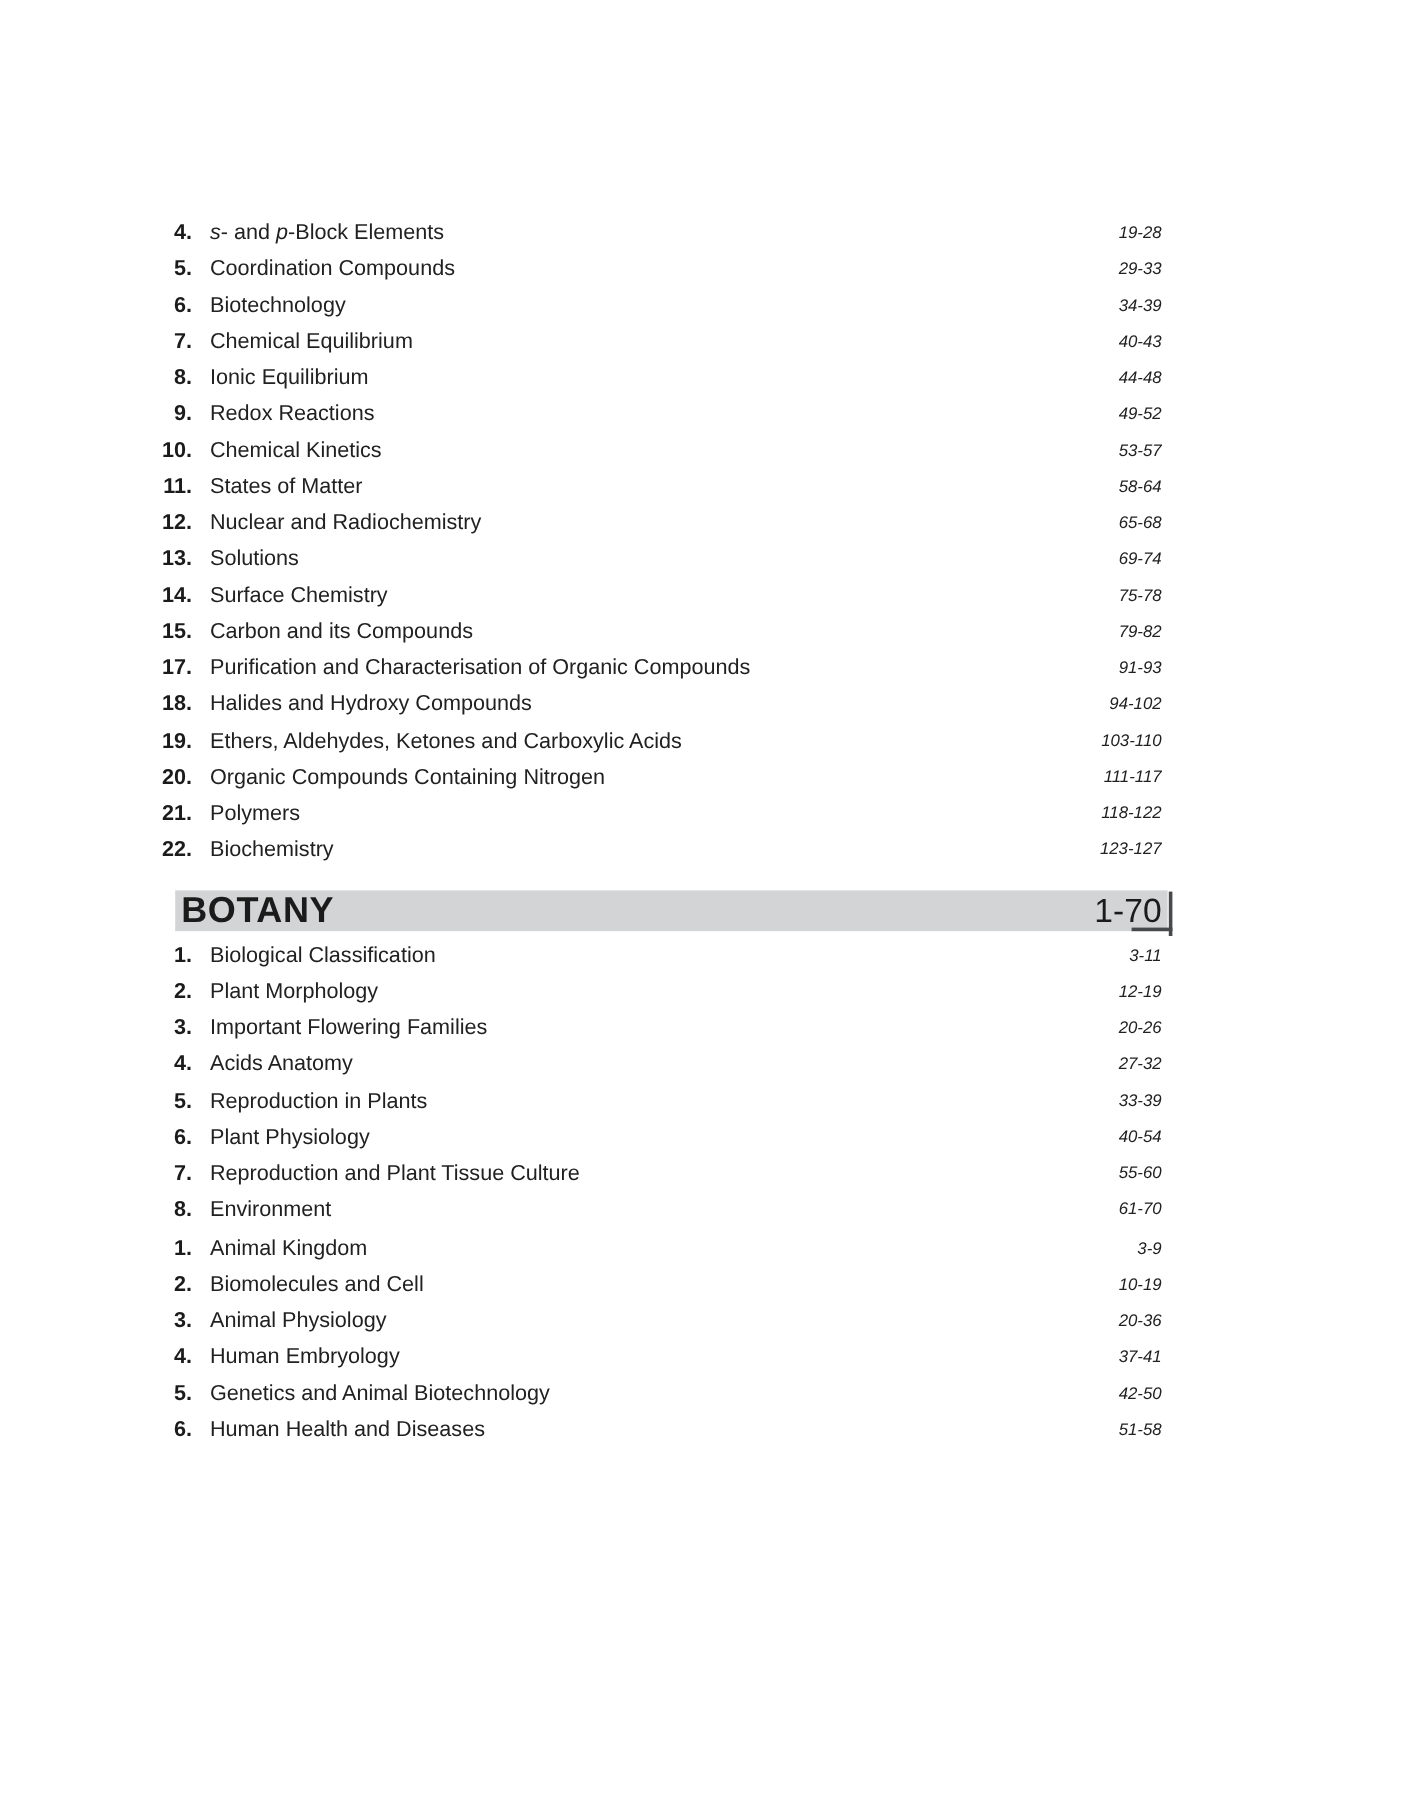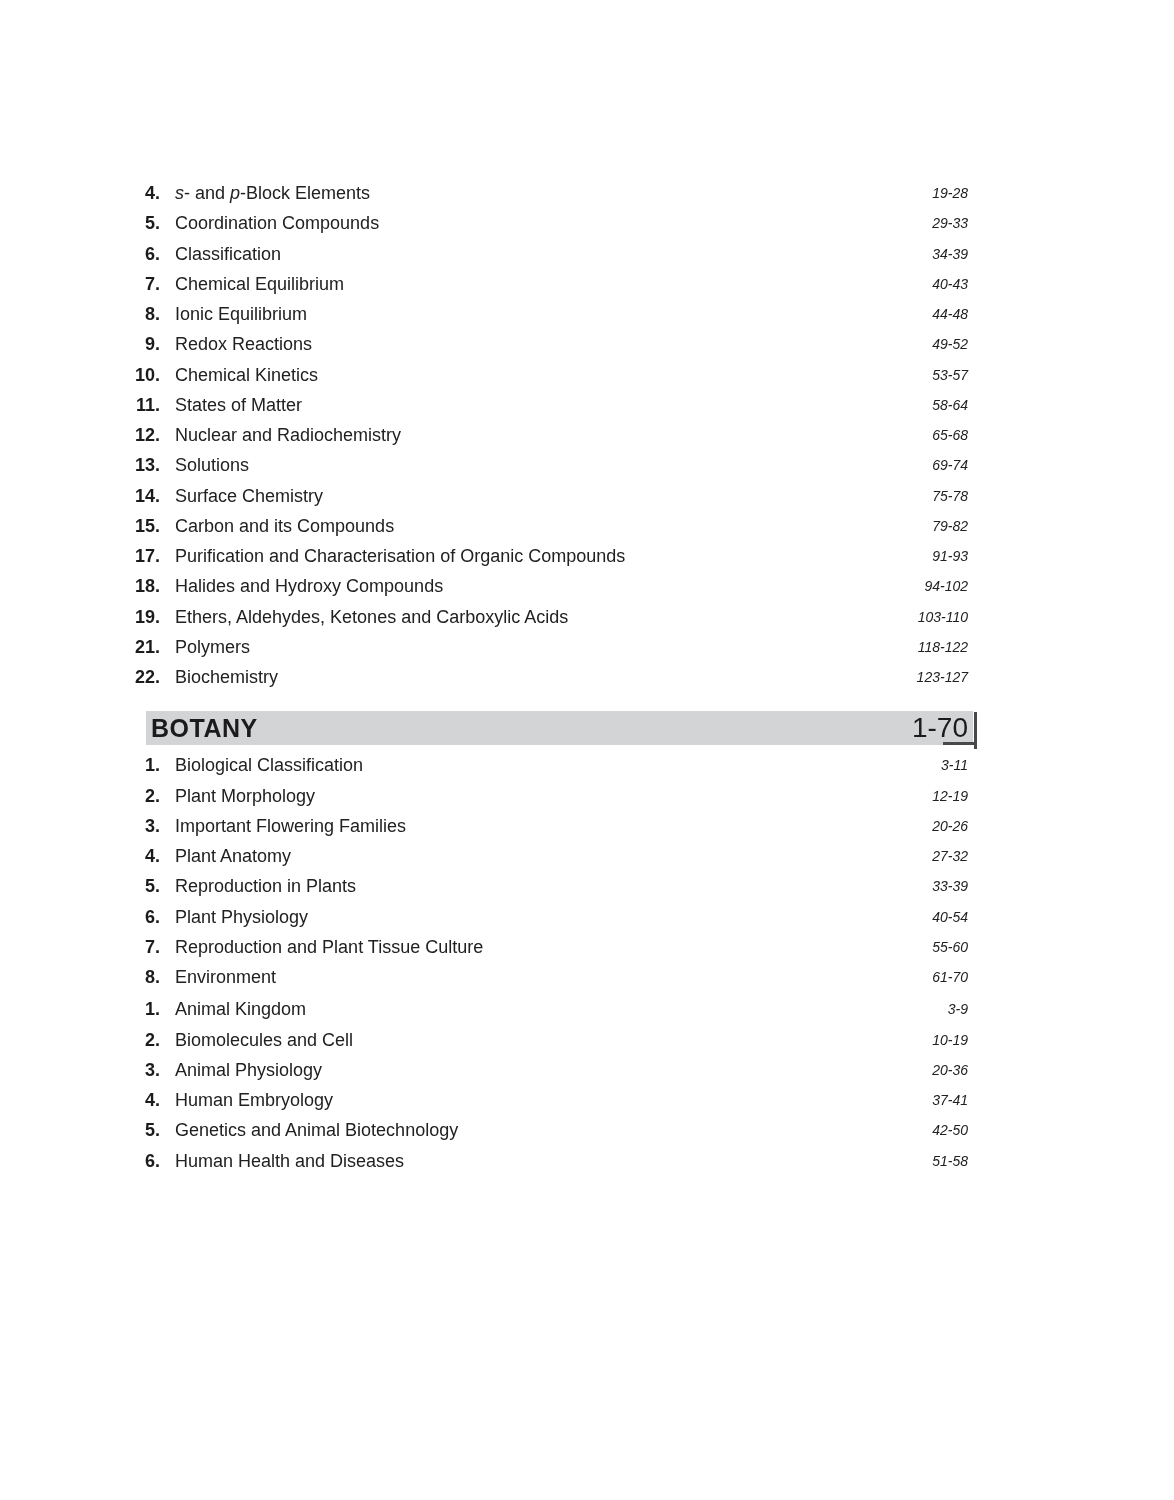--- a/index.html
+++ b/index.html
@@ -47,21 +47,21 @@
     margin-left: 12px;
     width: 827px;
     height: 34px;
     background: #d3d4d6;
     display: flex;
     align-items: center;
     padding: 0 5px;
     box-sizing: border-box;
   }
   .bar-title {
-    font-size: 25px;
+    font-size: 30px;
     font-weight: bold;
     letter-spacing: 0.5px;
     color: #1b1b1b;
   }
   .bar-pages {
     margin-left: auto;
     font-size: 28px;
     font-weight: normal;
     color: #1b1b1b;
   }
@@ -100,21 +100,21 @@
             <span class="title"><span class="it">s</span><span>- and </span><span class="it">p</span><span>-Block Elements</span></span>
             <span class="pages">19-28</span>
           </li>
           <li class="toc-row">
             <span class="num">5.</span>
             <span class="title">Coordination Compounds</span>
             <span class="pages">29-33</span>
           </li>
           <li class="toc-row">
             <span class="num">6.</span>
-            <span class="title">Classification</span>
+            <span class="title">Biotechnology</span>
             <span class="pages">34-39</span>
           </li>
           <li class="toc-row">
             <span class="num">7.</span>
             <span class="title">Chemical Equilibrium</span>
             <span class="pages">40-43</span>
           </li>
           <li class="toc-row">
             <span class="num">8.</span>
             <span class="title">Ionic Equilibrium</span>
@@ -162,20 +162,25 @@
           </li>
           <li class="toc-row">
             <span class="num">18.</span>
             <span class="title">Halides and Hydroxy Compounds</span>
             <span class="pages">94-102</span>
           </li>
           <li class="toc-row">
             <span class="num">19.</span>
             <span class="title">Ethers, Aldehydes, Ketones and Carboxylic Acids</span>
             <span class="pages">103-110</span>
+          </li>
+          <li class="toc-row">
+            <span class="num">20.</span>
+            <span class="title">Organic Compounds Containing Nitrogen</span>
+            <span class="pages">111-117</span>
           </li>
           <li class="toc-row">
             <span class="num">21.</span>
             <span class="title">Polymers</span>
             <span class="pages">118-122</span>
           </li>
           <li class="toc-row">
             <span class="num">22.</span>
             <span class="title">Biochemistry</span>
             <span class="pages">123-127</span>
@@ -201,21 +206,21 @@
             <span class="title">Plant Morphology</span>
             <span class="pages">12-19</span>
           </li>
           <li class="toc-row">
             <span class="num">3.</span>
             <span class="title">Important Flowering Families</span>
             <span class="pages">20-26</span>
           </li>
           <li class="toc-row">
             <span class="num">4.</span>
-            <span class="title">Plant Anatomy</span>
+            <span class="title">Acids Anatomy</span>
             <span class="pages">27-32</span>
           </li>
           <li class="toc-row">
             <span class="num">5.</span>
             <span class="title">Reproduction in Plants</span>
             <span class="pages">33-39</span>
           </li>
           <li class="toc-row">
             <span class="num">6.</span>
             <span class="title">Plant Physiology</span>

